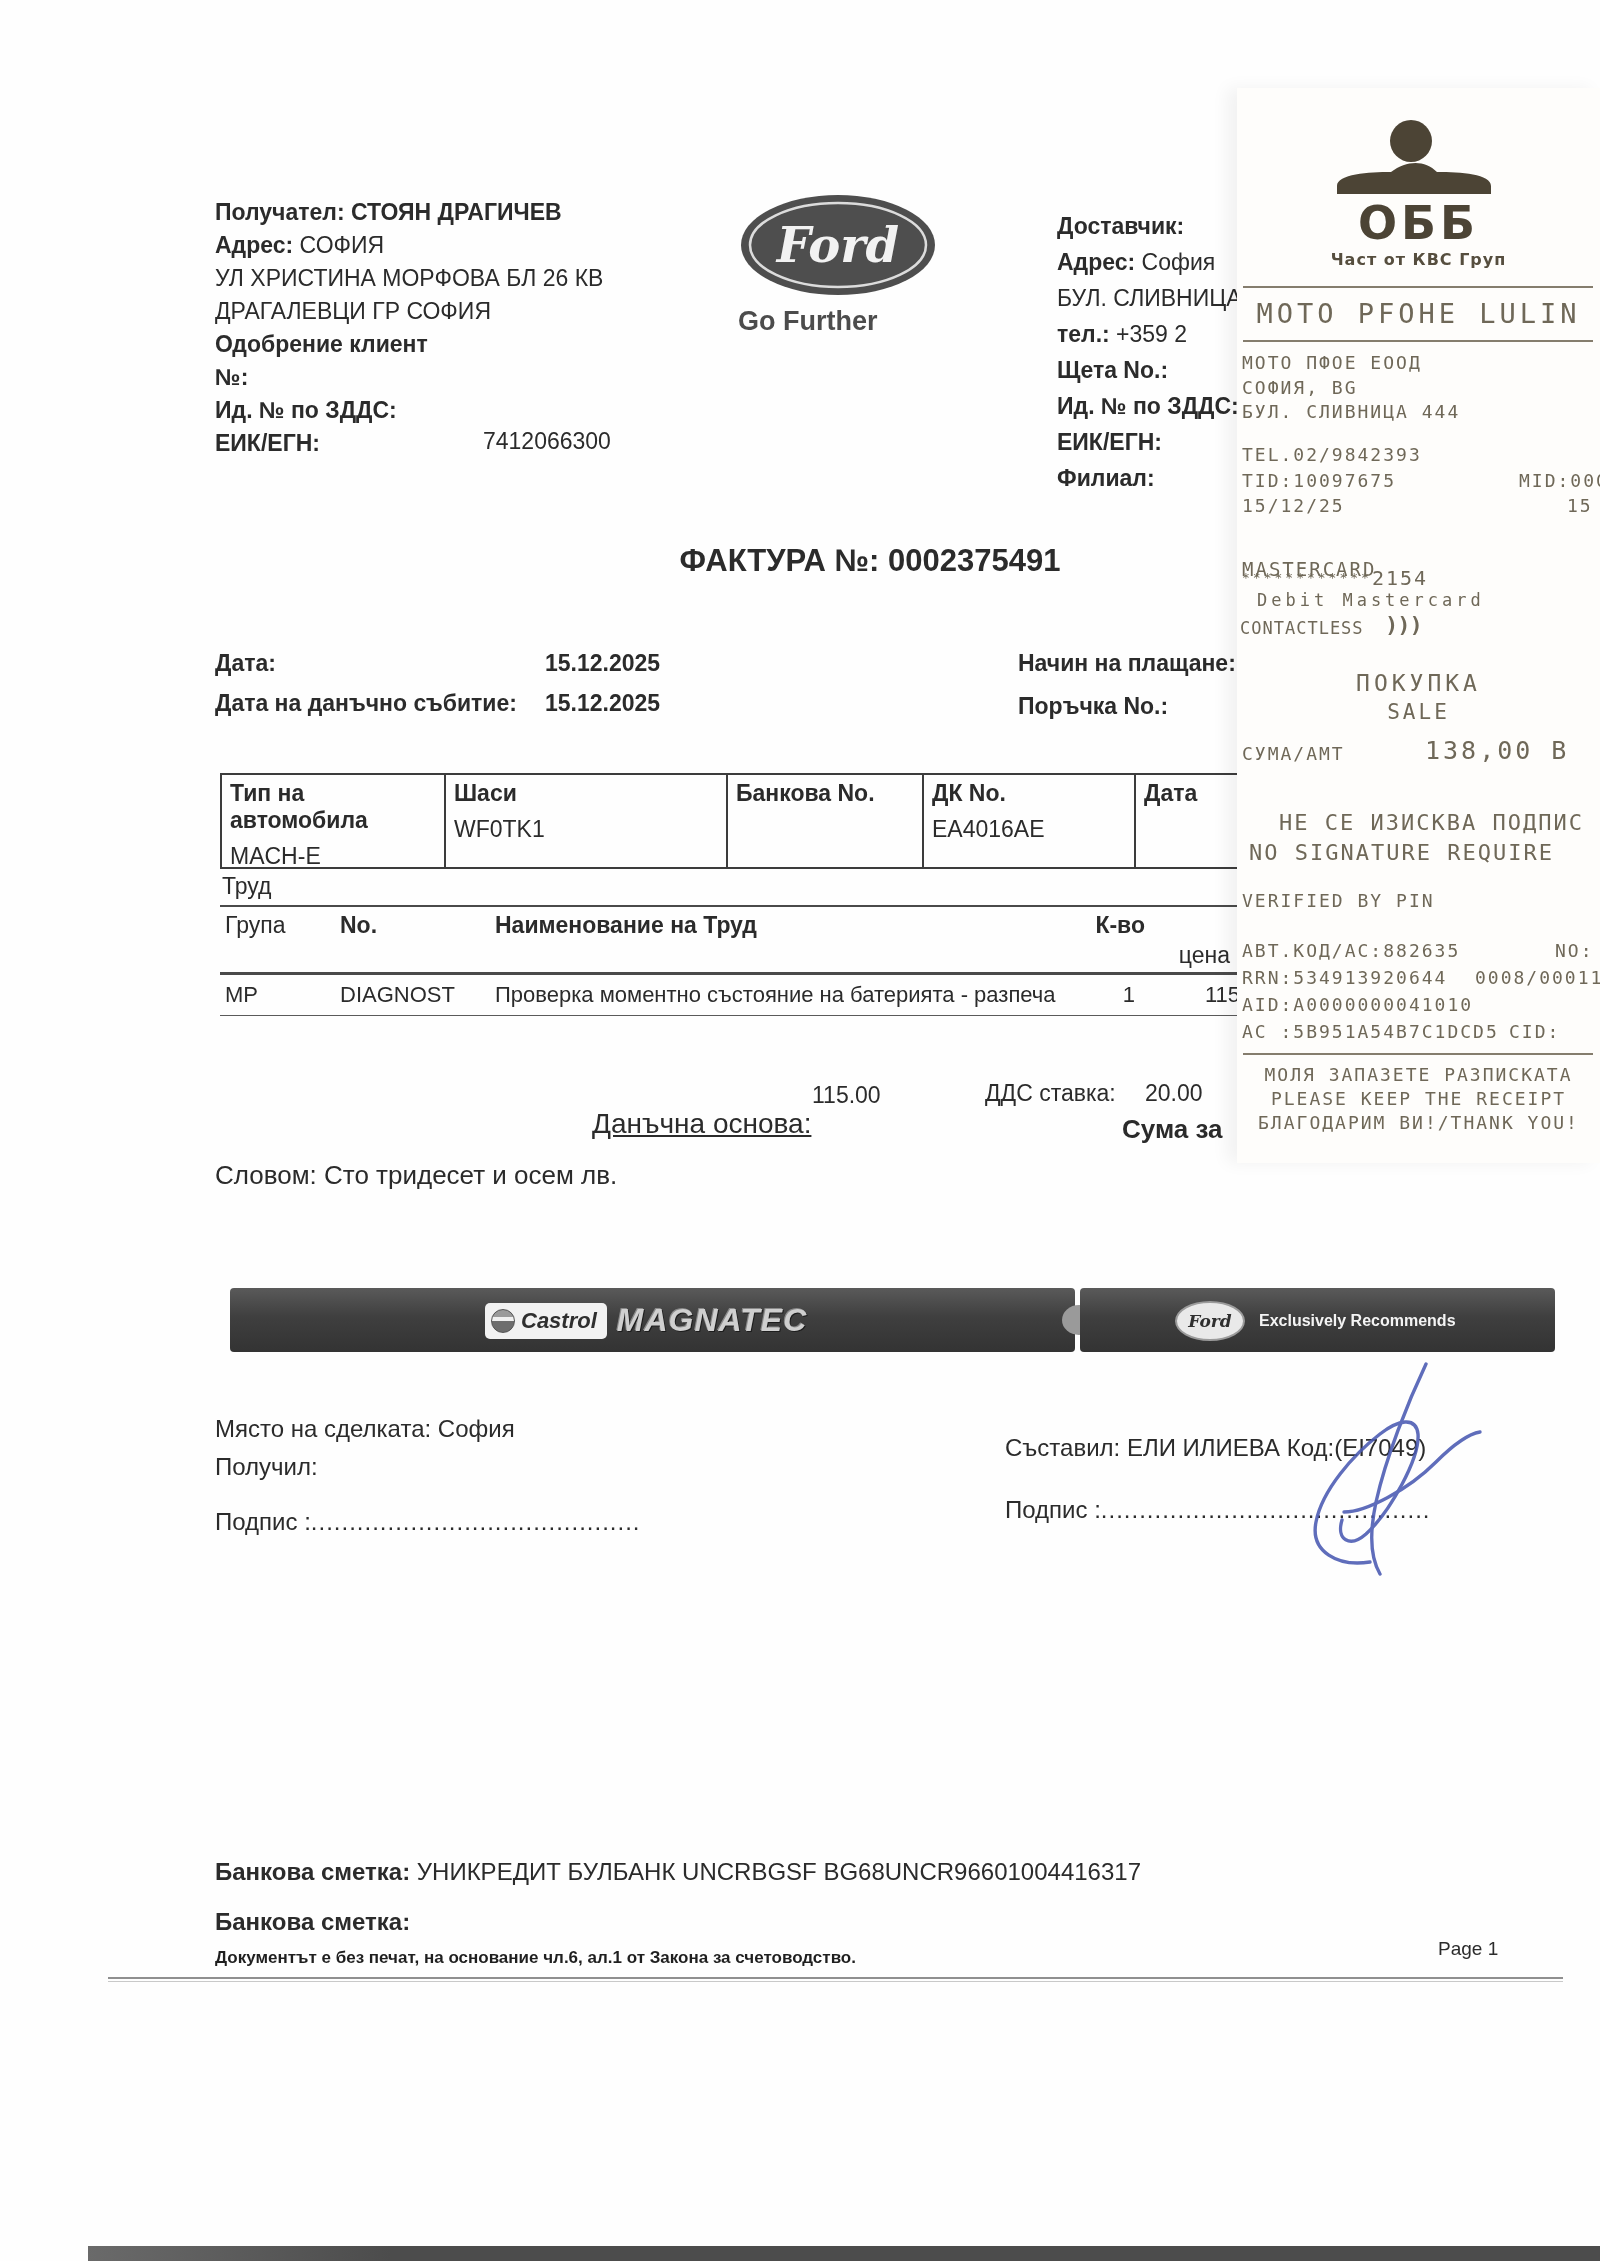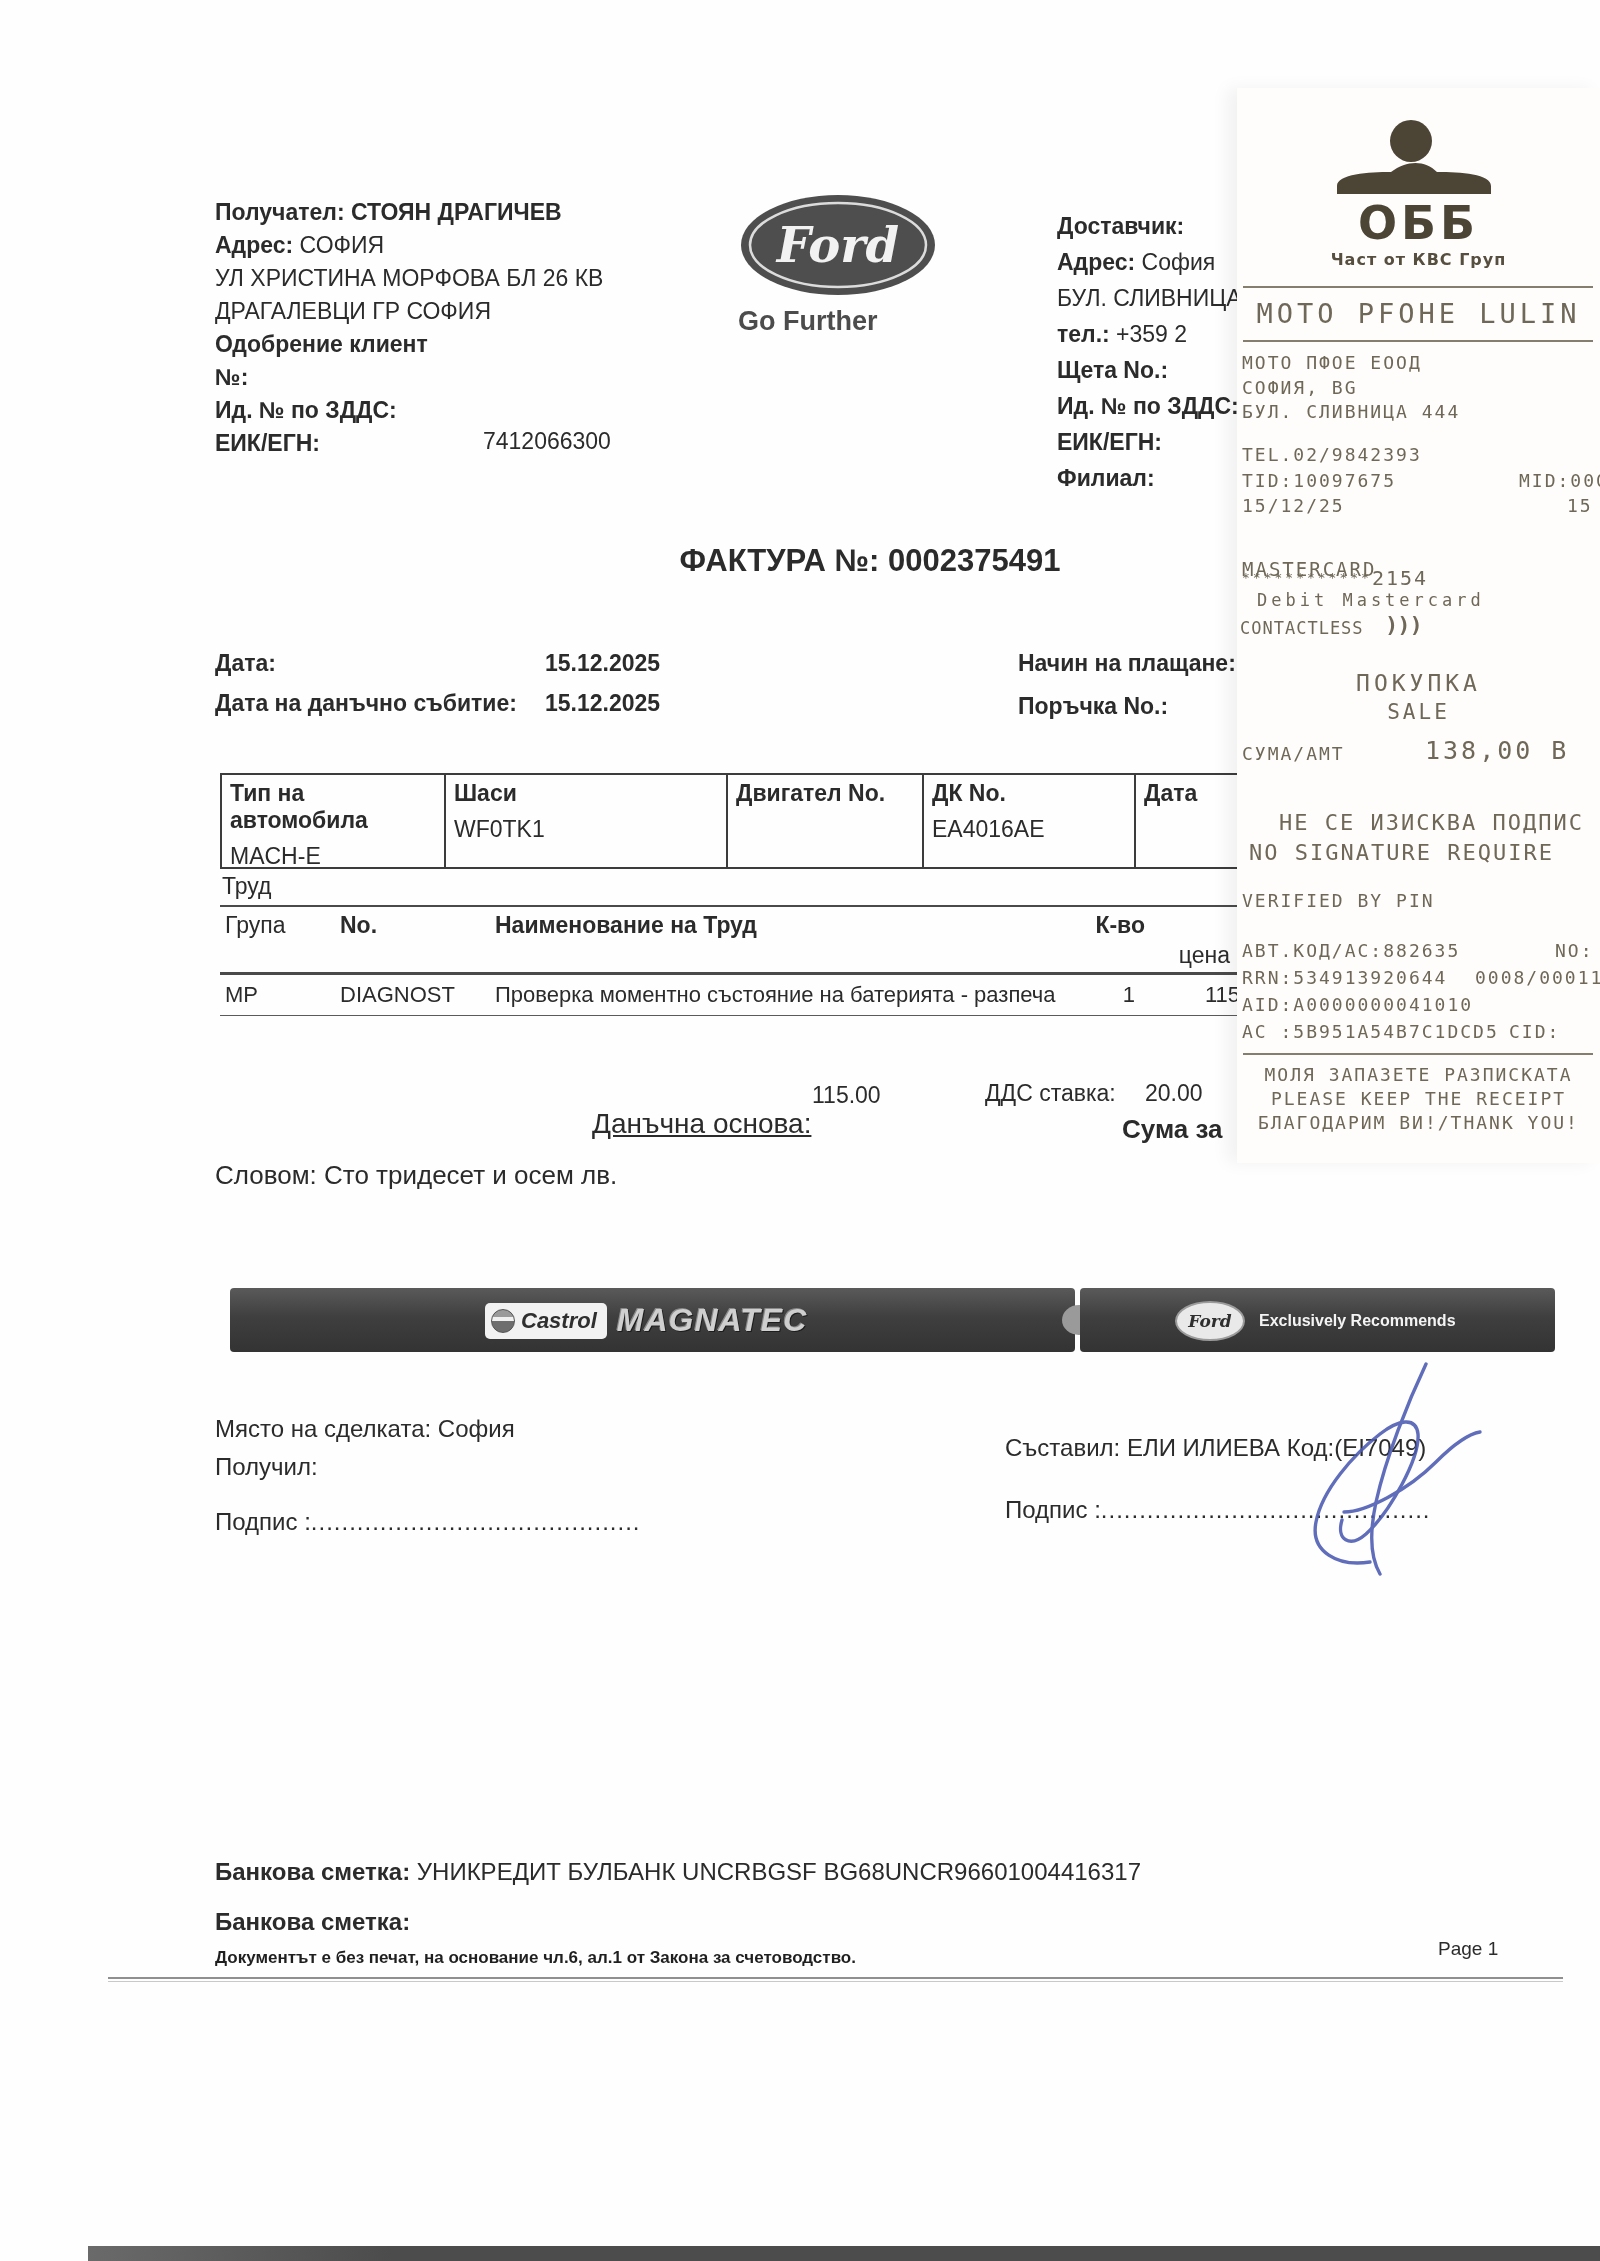--- a/index.html
+++ b/index.html
@@ -97,21 +97,21 @@
   <div class="vtable">
     <div class="vcol" style="width:222px;">
       <div class="vhead">Тип на автомобила</div>
       <div class="vval">MACH-E</div>
     </div>
     <div class="vcol" style="width:282px;">
       <div class="vhead">Шаси</div>
       <div class="vval">WF0TK1</div>
     </div>
     <div class="vcol" style="width:196px;">
-      <div class="vhead">Двигател No.</div>
+      <div class="vhead">Банкова No.</div>
       <div class="vval"></div>
     </div>
     <div class="vcol" style="width:212px;">
       <div class="vhead">ДК No.</div>
       <div class="vval">EA4016AE</div>
     </div>
     <div class="vcol" style="flex:1;">
       <div class="vhead">Дата</div>
       <div class="vval"></div>
     </div>

